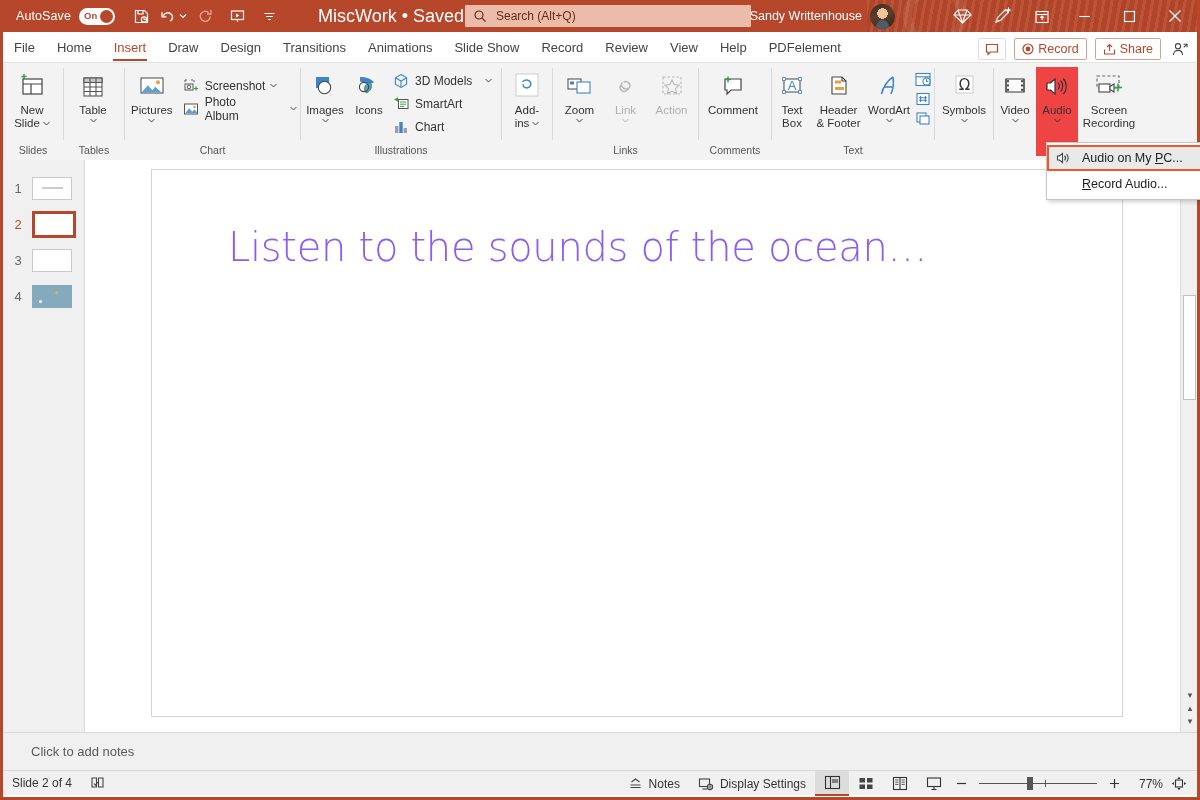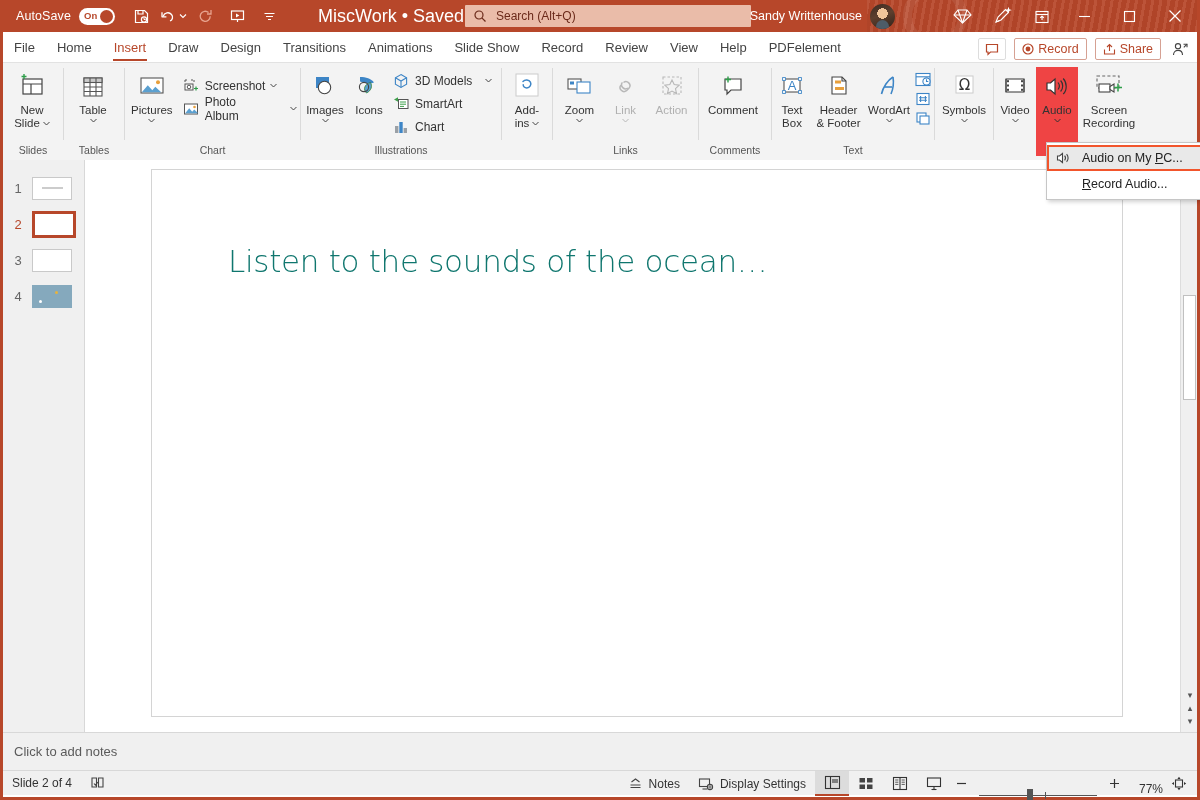--- a/index.html
+++ b/index.html
@@ -147,45 +147,45 @@
   .thumb.sea::before{content:"";position:absolute;right:13px;top:5px;width:3px;height:3px;background:#e8b33c;border-radius:50%;}
   .thumb1 { position: relative; }
   .thumb1::after { content:""; position:absolute; left:9px; top:9px; width:21px; height:2px; background:#ccc;}
 
   .slidearea { flex: 1; background: #fff; position: relative; display: flex; align-items: flex-start; justify-content: center;}
   .slide {
     position: absolute; left: 66px; top: 9px; width: 972px; height: 548px; background: #fff;
     border: 1px solid #d4d4d4;
   }
   .slide-title {
-    position: absolute; left: 76px; top: 73px; font-size: 31px; color: #0f766e;
+    position: absolute; left: 76px; top: 54px; font-size: 40px; color: #8b5cf6;
     font-family: "DejaVu Sans", sans-serif; font-weight: 300; white-space: nowrap;
     letter-spacing: -0.3px;
   }
   .rightscroll {
     position: absolute; right: 0; top: 0; width: 17px; height: 572px; background: #f0f0f0;
     border-left: 1px solid #ddd;
   }
   .rightscroll .sb-thumb { position: absolute; left: 2px; top: 135px; width: 13px; height: 105px; background: #fff; border: 1px solid #c0c0c0;}
   .rightscroll .sb-btm { position: absolute; left: 3px; bottom: 4px; width: 12px; font-size: 9px; color: #555; text-align: center; line-height: 13px;}
 
   
   .notes {
     height: 38px; background: #f0f0f0; border-top: 1px solid #d8d8d8;
     display: flex; align-items: center; position: relative;
   }
-  .notes .ntext { margin-left: 11px; font-size: 13px; color: #5a5a5a;}
+  .notes .ntext { margin-left: 28px; font-size: 13px; color: #5a5a5a;}
 
   
   .statusbar {
     height: 25px; background: #f0f0f0; border-top: 1px solid #d8d8d8;
     display: flex; align-items: center; font-size: 12px; color: #333; position: relative;
   }
   .sb-item { display: flex; align-items: center; gap: 6px; padding: 0 9px; height: 25px;}
-  .sb-right { position: absolute; right: 4px; top: 0; height: 25px; display: flex; align-items: flex-end;}
+  .sb-right { position: absolute; right: 4px; top: 0; height: 25px; display: flex; align-items: center;}
   .viewbtn { width: 34px; height: 25px; display: flex; align-items: center; justify-content: center;}
   .viewbtn.active { background: #dcdcdc; border-bottom: 2px solid #b7472a;}
   .zoomtrack { width: 118px; height: 1px; background: #555; position: relative; margin: 0 7px;}
   .zoomtrack .knob { position: absolute; left: 48px; top: -6px; width: 6px; height: 13px; background: #555;}
   .zoomtrack .mid { position: absolute; left: 66px; top: -3px; width: 1px; height: 7px; background: #555;}
   .zoompct { width: 38px; text-align: right; font-size: 12px; color: #333;}
   svg { display: block; }
 </style>
 </head>
 <body>

